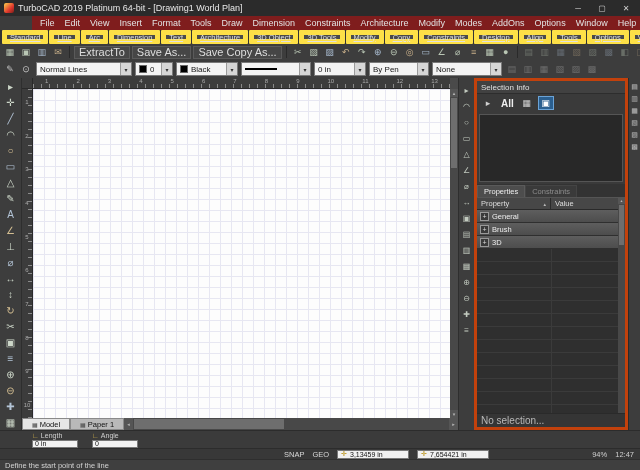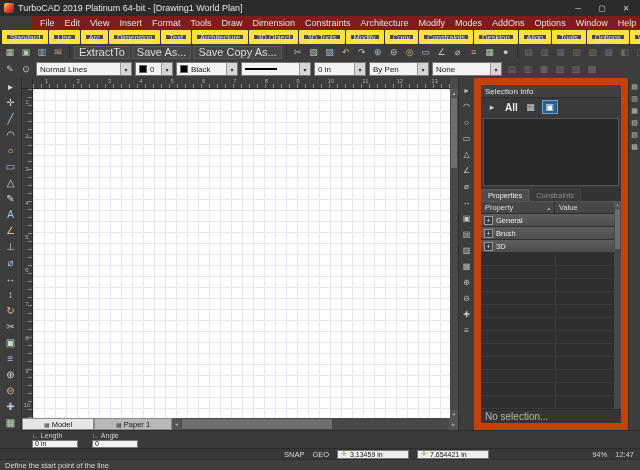--- a/index.html
+++ b/index.html
@@ -84,37 +84,37 @@
       linear-gradient(90deg,#e7e7f2 1px,transparent 1px);
     background-size:11px 11px; }
   .vscroll { position:absolute; right:0; top:11px; width:8px; bottom:12px; background:#484848;
     display:flex; flex-direction:column; align-items:stretch; }
   .sb-btn { flex:0 0 8px; display:flex; align-items:center; justify-content:center; font-size:5px;
     color:#b5b5b5; background:#555; }
   .vthumb { flex:0 0 70px; background:#6e6e6e; margin:1px; }
   .vfill { flex:1; }
   .canvas-bottom { position:absolute; left:0; right:0; bottom:0; height:12px; background:#3c3c3c;
     display:flex; align-items:stretch; }
-  .sheet-tab { display:flex; align-items:center; gap:2px; padding:0 21px; font-size:7.5px;
+  .sheet-tab { display:flex; align-items:center; gap:2px; padding:0 9px; font-size:7.5px;
     background:#b9b9b9; color:#111; border:1px solid #8a8a8a; white-space:nowrap; }
   .sheet-tab.active { background:#e6e6e6; }
   .sheet-icon { font-size:6px; color:#444; }
   .hscroll { flex:1; background:#484848; display:flex; align-items:stretch; }
   .hscroll .sb-btn { flex:0 0 9px; }
   .hthumb { flex:0 0 150px; background:#6e6e6e; margin:1px; }
   .hfill { flex:1; }
 
   .right-tools { position:absolute; left:458px; top:0; width:16px; height:100%; background:#3d3d3d;
     border-left:1px solid #2e2e2e; display:flex; flex-direction:column; align-items:center;
     padding-top:8px; gap:4px; }
   .rt-icon { font-size:8px; height:12px; color:#c2cabf; }
 
   
   .panel { position:absolute; left:474px; top:0; width:154px; height:100%; background:#3a3a3a;
-    border:7px solid #c2410c; display:flex; flex-direction:column; }
+    border:3px solid #c2410c; display:flex; flex-direction:column; }
   .panel-title { flex:0 0 13px; background:#414141; font-size:8px; color:#e0e0e0; display:flex;
     align-items:center; padding:0 4px; border-bottom:1px solid #2d2d2d; }
   .panel-toolbar { flex:0 0 18px; display:flex; align-items:center; gap:3px; padding:0 3px; }
   .pt-icon { width:16px; height:14px; display:flex; align-items:center; justify-content:center;
     color:#d0d0d0; font-size:9px; border:1px solid transparent; }
   .pt-icon.active { background:#2b5f8f; border-color:#6ba3d6; color:#fff; }
   .pt-all { font-size:10px; font-weight:bold; color:#eee; padding:0 2px; }
   .sel-list { flex:0 0 68px; margin:2px; background:#282828; border:1px solid #555; }
   .panel-tabs { flex:0 0 13px; display:flex; background:#333; align-items:flex-end; }
   .panel-tab { font-size:7.5px; padding:0 6px; height:12px; display:flex; align-items:center; }

